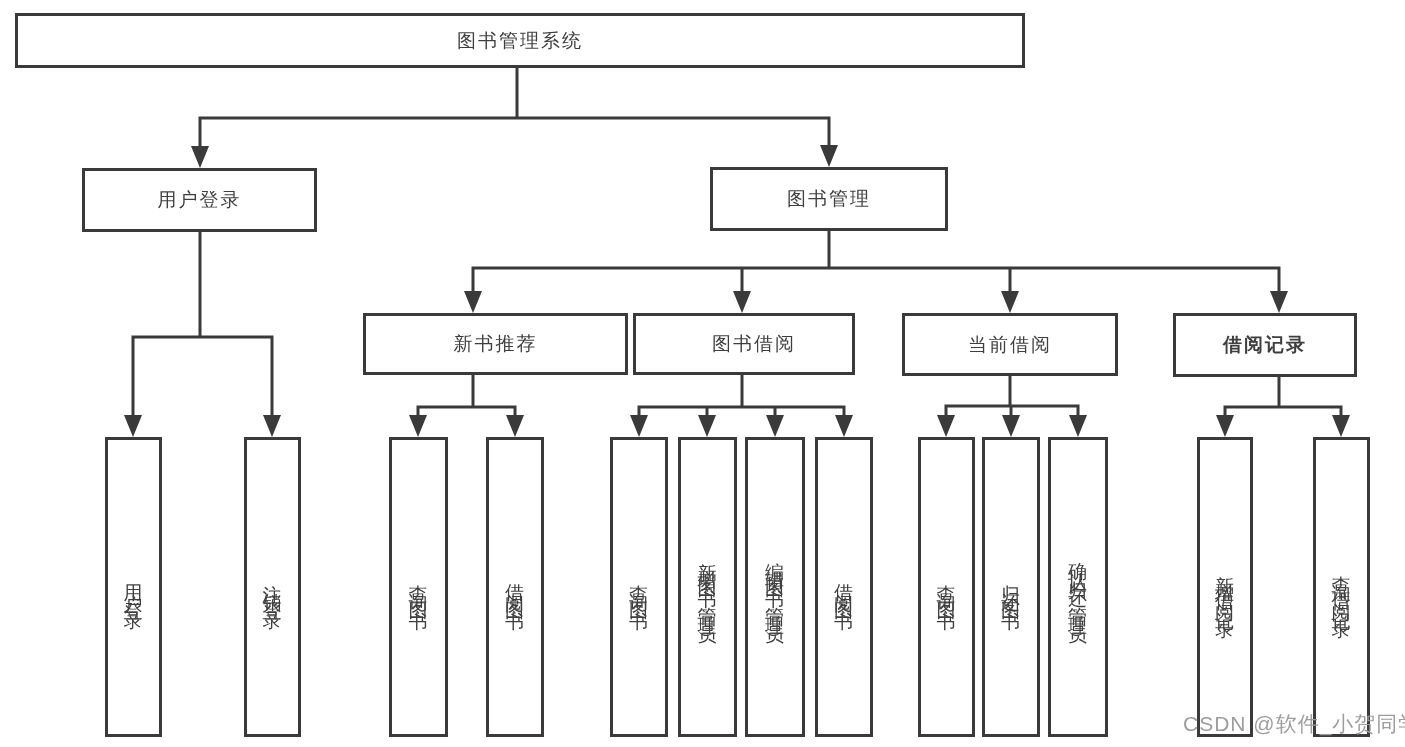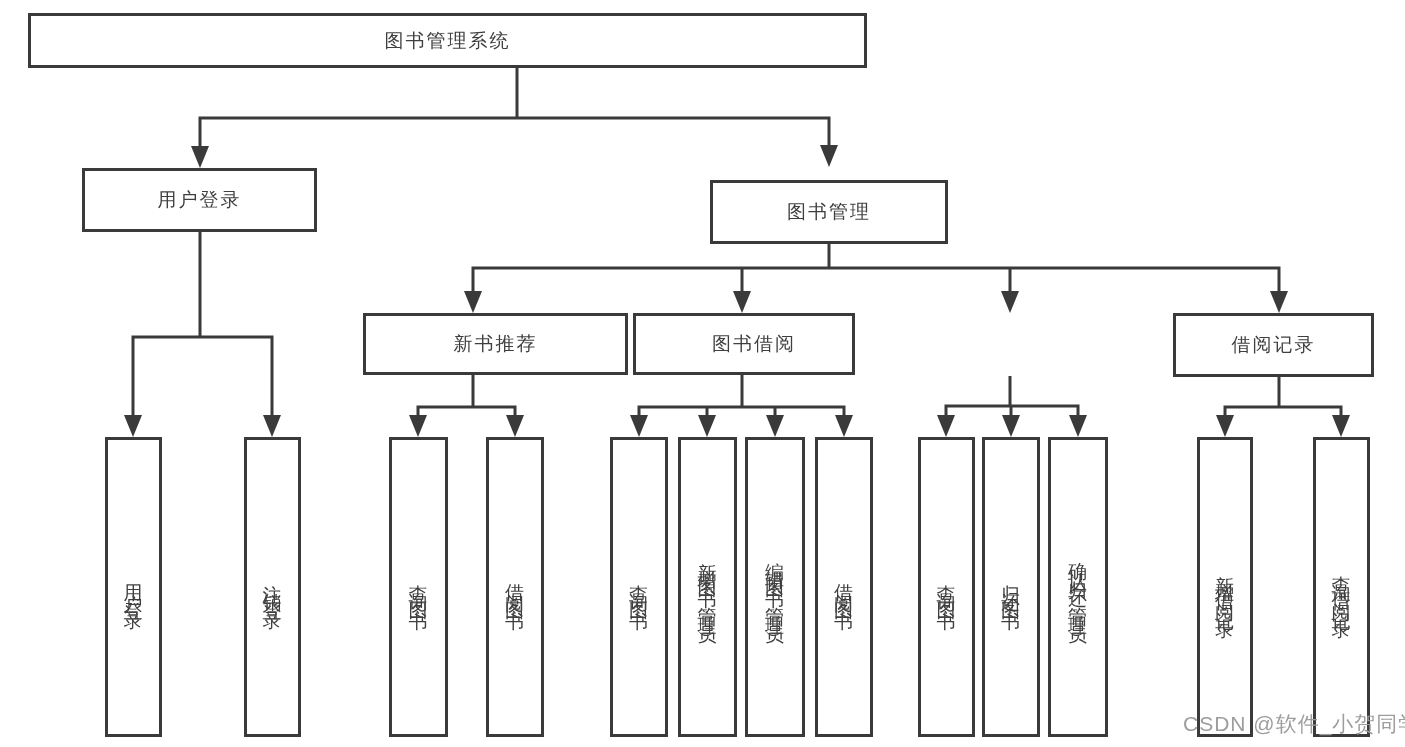--- a/index.html
+++ b/index.html
@@ -111,28 +111,29 @@
 
       <polygon points="937,415 955,415 946,437"></polygon>
       <polygon points="1002,415 1020,415 1011,437"></polygon>
       <polygon points="1069,415 1087,415 1078,437"></polygon>
 
       <polygon points="1216,415 1234,415 1225,437"></polygon>
       <polygon points="1332,415 1350,415 1341,437"></polygon>
     </g>
   </svg>
 
-  <div class="node" style="left:28px; top:13px; width:839px; height:55px;">图书管理系统</div>
+  <div class="node" style="left:15px; top:13px; width:1010px; height:55px;">图书管理系统</div>
 
   <div class="node" style="left:82px; top:168px; width:235px; height:64px;">用户登录</div>
-  <div class="node" style="left:710px; top:167px; width:238px; height:64px;margin-top:13px;">图书管理</div>
+  <div class="node" style="left:710px; top:167px; width:238px; height:64px;">图书管理</div>
 
   <div class="node" style="left:363px; top:313px; width:265px; height:62px;">新书推荐</div>
   <div class="node" style="left:633px; top:313px; width:222px; height:62px;padding-left:20px;">图书借阅</div>
-  <div class="node" style="left:1173px; top:313px; width:201px; height:64px;">借阅记录</div>
+  <div class="node" style="left:902px; top:313px; width:216px; height:63px;">当前借阅</div>
+  <div class="node" style="left:1173px; top:313px; width:184px; height:64px;font-weight:bold;">借阅记录</div>
 
   <div class="leaf" style="left:105px; width:57px;">
     <span class="vtext">用户登录</span>
   </div>
   <div class="leaf" style="left:244px; width:57px;">
     <span class="vtext">注销登录</span>
   </div>
 
   <div class="leaf" style="left:389px; width:59px;">
     <span class="vtext">查询图书</span>

